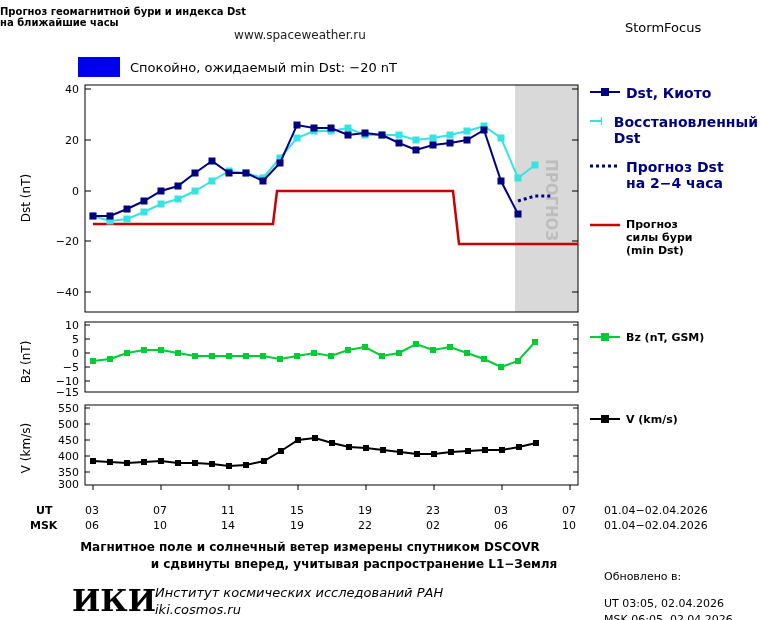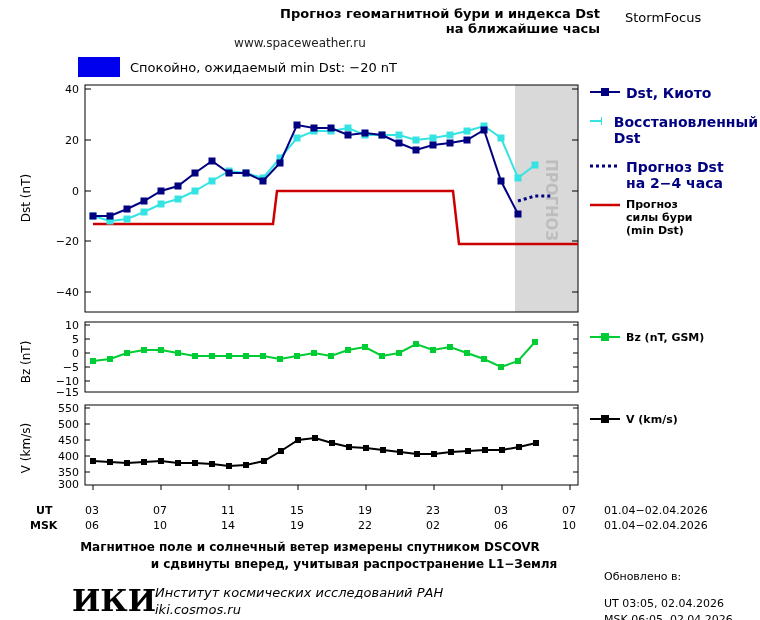--- a/index.html
+++ b/index.html
@@ -5,41 +5,41 @@
   html,body{margin:0;padding:0;}
   body{
     width:760px;height:620px;
     background:#ffffff;
     font-family:"DejaVu Sans", sans-serif;
     color:#000;
     position:relative;
     overflow:hidden;
   }
   .abs{position:absolute;}
-  .ttl{font-size:13px;font-weight:bold;text-align:right;width:100%;}
+  .ttl{font-size:10px;font-weight:bold;text-align:left;width:100%;}
   .sub{font-size:12px;text-align:center;width:100%;color:#222;}
   .stormfocus{font-size:13px;}
   .legend-note{font-size:13px;}
   .swatch{width:42px;height:20px;background:#0000ee;}
   .legend-text{font-size:14px;font-weight:bold;color:#000080;}
   .legend-text2{font-size:11px;font-weight:bold;color:#000;}
   .footer{font-size:12px;text-align:center;width:100%;font-weight:bold;}
   .inst{font-size:13px;font-style:italic;}
   .small{font-size:11px;}
   svg{display:block;}
 </style>
 </head>
 <body>
 
 <div class="abs" style="left:0;top:6px;width:600px;">
   <div class="ttl">Прогноз геомагнитной бури и индекса Dst</div>
   <div class="ttl">на ближайшие часы</div>
   <div class="sub">www.spaceweather.ru</div>
 </div>
-<div class="abs stormfocus" style="left:625px;top:10px;">StormFocus</div>
+<div class="abs stormfocus" style="left:625px;top:20px;">StormFocus</div>
 
 <div class="abs" style="left:78px;top:57px;width:520px;display:flex;align-items:center;">
   <div class="swatch"></div>
   <div class="legend-note" style="margin-left:10px;">Спокойно, ожидаемый min Dst: −20 nT</div>
 </div>
 
 <svg class="abs" style="left:0;top:0;" width="760" height="620" viewBox="0 0 760 620">
 
   <rect x="515" y="85" width="63" height="227" fill="#d9d9d9"></rect>
   <text x="546" y="200" fill="#bdbdbd" font-size="15" font-weight="bold" text-anchor="middle" transform="rotate(90 546 200)" font-family="DejaVu Sans, sans-serif">ПРОГНОЗ</text>
@@ -266,21 +266,21 @@
     <svg width="30" height="14">
       <line x1="0" y1="7" x2="30" y2="7" stroke="#35e3e3" stroke-width="2"></line>
       <rect x="11" y="3" width="8" height="8" fill="#35e3e3"></rect>
     </svg>
     <div style="margin-left:12px;">
       <div class="legend-text">Восстановленный</div>
       <div class="legend-text">Dst</div>
     </div>
   </div>
 
-  <div style="display:flex;align-items:flex-start;margin-bottom:7px;">
+  <div style="display:flex;align-items:flex-start;margin-bottom:27px;">
     <svg width="30" height="14">
       <line x1="0" y1="7" x2="30" y2="7" stroke="#000080" stroke-width="3" stroke-dasharray="3,3"></line>
     </svg>
     <div style="margin-left:6px;">
       <div class="legend-text">Прогноз Dst</div>
       <div class="legend-text">на 2−4 часа</div>
     </div>
   </div>
 
   <div style="display:flex;align-items:flex-start;">

